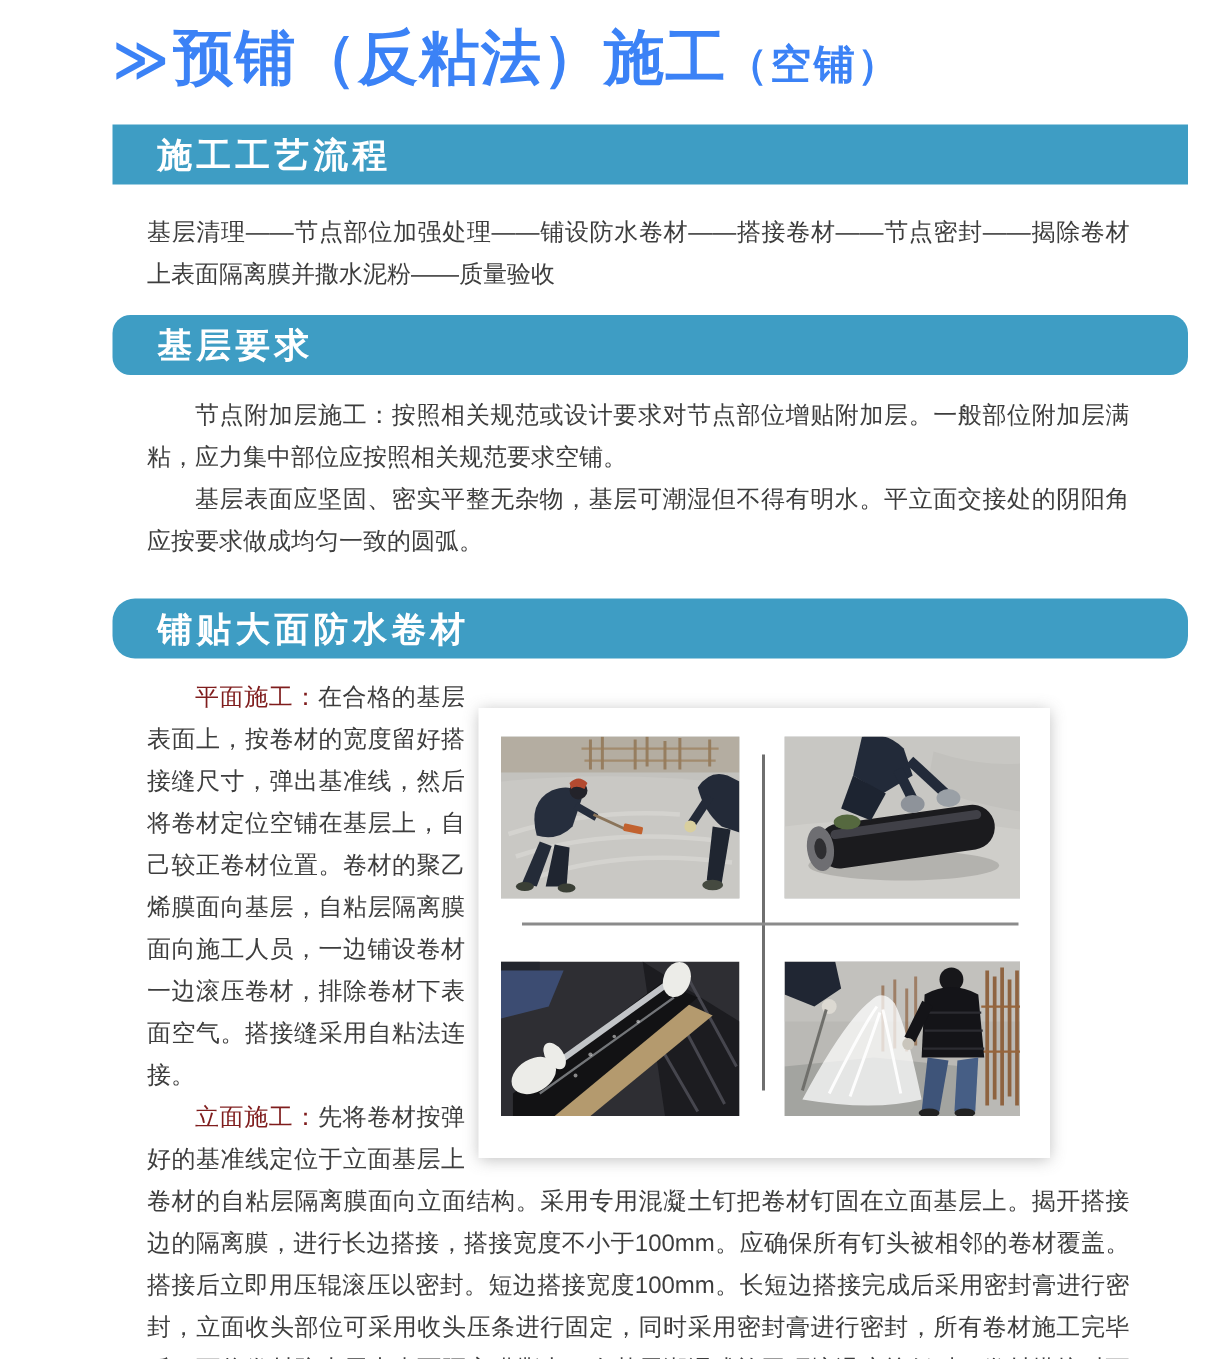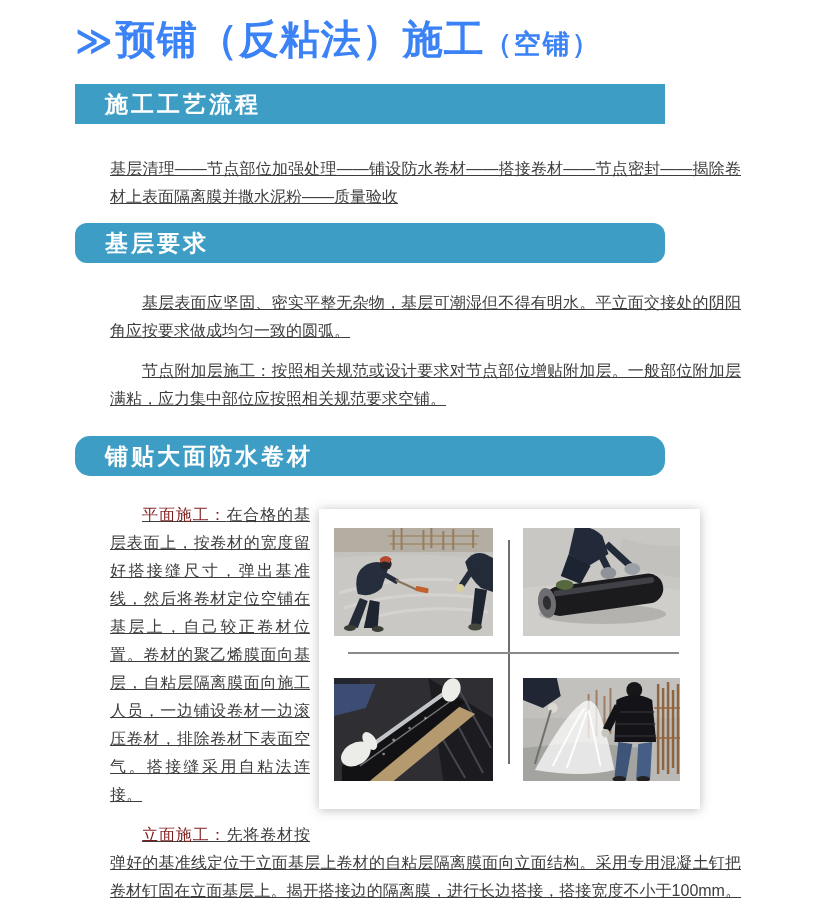--- a/index.html
+++ b/index.html
@@ -14,36 +14,36 @@
   .doc-title{
     margin:14px 65px 0 75px;
     font-size:40px;line-height:50px;font-weight:bold;
     color:#3b82f6;letter-spacing:1px;white-space:nowrap;
   }
   .doc-title .arrow{font-size:36px;font-weight:bold;margin-right:2px;}
   .doc-title .sub{font-size:27px;letter-spacing:2px;}
 
   
   .section-bar{
-    margin:0 65px 0 75px;width:590px;height:40px;box-sizing:border-box;
+    margin:0 65px 0 75px;width:717px;height:40px;box-sizing:border-box;
     background:#3e9dc4;color:#ffffff;
     font-size:23px;font-weight:bold;letter-spacing:3px;
     line-height:40px;padding-left:30px;
   }
   .bar-1{margin-top:15px;}
   .bar-2{margin-top:12px;border-radius:12px;}
   .bar-3{margin-top:23px;border-radius:15px;}
 
   
   .body-text{
     margin:0 65px 0 98px;
     font-size:16px;line-height:28px;color:#3d3d3d;
     text-align:justify;
   }
-  .body-text p{margin:12px;text-decoration:underline;}
+  .body-text p{margin:0;}
   .indent p{text-indent:2em;}
   .pad-1{padding-top:19px;}
   .pad-2{padding-top:14px;}
   .pad-3{padding-top:13px;}
   .keyword{color:#7f1d1d;}
 
   
   .photo-card{
     float:right;
     width:381px;height:300px;
@@ -74,22 +74,22 @@
     <span>施工工艺流程</span>
   </div>
   <div class="body-text pad-1">
     <p>基层清理——节点部位加强处理——铺设防水卷材——搭接卷材——节点密封——揭除卷材上表面隔离膜并撒水泥粉——质量验收</p>
   </div>
 
   <div class="section-bar bar-2">
     <span>基层要求</span>
   </div>
   <div class="body-text indent pad-2">
+    <p>节点附加层施工：按照相关规范或设计要求对节点部位增贴附加层。一般部位附加层满粘，应力集中部位应按照相关规范要求空铺。</p>
     <p>基层表面应坚固、密实平整无杂物，基层可潮湿但不得有明水。平立面交接处的阴阳角应按要求做成均匀一致的圆弧。</p>
-    <p>节点附加层施工：按照相关规范或设计要求对节点部位增贴附加层。一般部位附加层满粘，应力集中部位应按照相关规范要求空铺。</p>
   </div>
 
   <div class="section-bar bar-3">
     <span>铺贴大面防水卷材</span>
   </div>
 
   <div class="body-text indent pad-3">
 
     <div class="photo-card">
 

